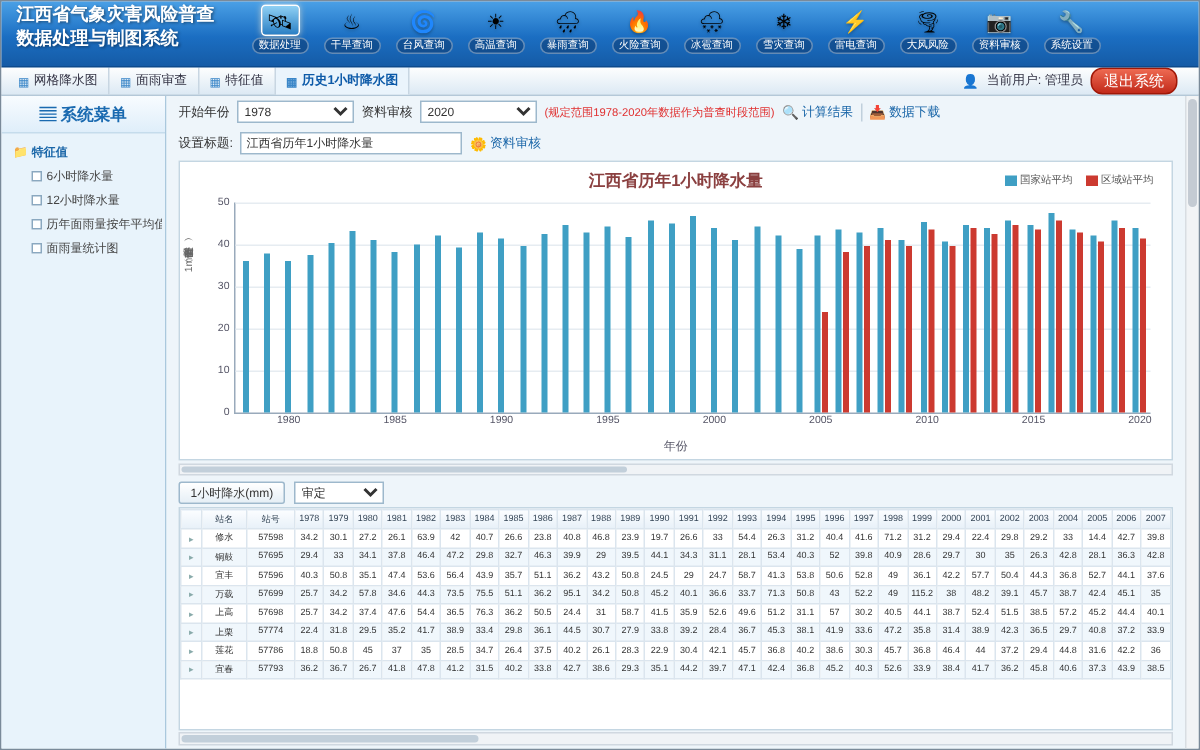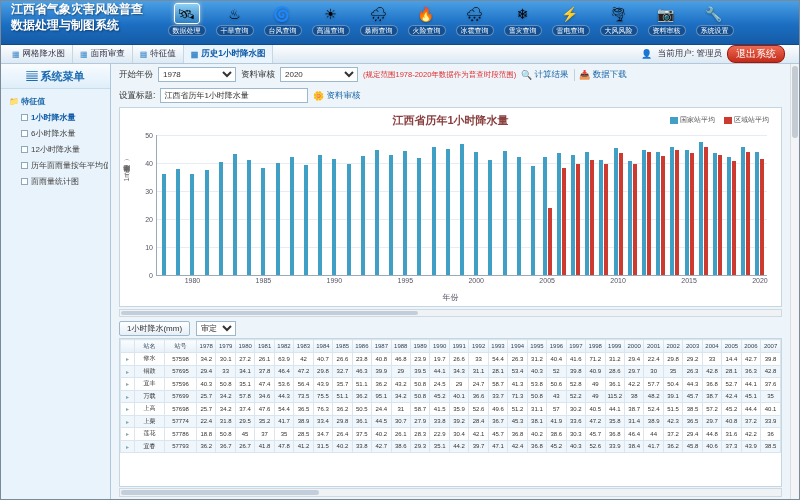--- a/index.html
+++ b/index.html
@@ -33,21 +33,21 @@
   .tree-group{color:#1a66a8;font-weight:bold;padding:3px 0 2px 6px;white-space:nowrap;cursor:pointer}
   .tree-leaf{padding:2.5px 0 2.5px 18px;color:#444;cursor:pointer;white-space:nowrap;overflow:hidden}
   .tree-leaf.active{color:#0d5aa8;font-weight:bold}
   .leaf-box{display:inline-block;width:7px;height:7px;border:1px solid #8aa8c0;background:#fff;margin-right:3px;vertical-align:-1px}
 
   .main{flex:1;display:flex;flex-direction:column;min-width:0;background:#eef5fa}
 
   
   .ctrl-row{display:flex;align-items:center;gap:5px;padding:3px 8px;font-size:8.5px;color:#333;flex:0 0 21px}
   .sel{font-size:8px;border:1px solid #9db8cc;background:#fff;height:15px;width:78px;color:#333}
-  .sel.small{width:40px}
+  .sel.small{width:60px}
   .text-input{font-size:8px;border:1px solid #9db8cc;background:#fff;height:15px;width:148px;padding:0 3px;color:#333}
   .note{color:#e03030;font-size:7.5px;white-space:nowrap}
   .link{color:#1a66a8;cursor:pointer;display:flex;align-items:center;gap:2px;white-space:nowrap}
   .mini-ico{font-size:9px}
   .vsep{width:1px;height:12px;background:#c0d0dc}
 
   
   .chart-panel{flex:0 0 200px;margin:1px 8px 2px;background:#fff;border:1px solid #c4d6e2;position:relative}
   .chart-title{text-align:center;font-size:11px;font-weight:bold;color:#8b4040;padding-top:5px}
   .legend{position:absolute;top:7px;right:12px;display:flex;gap:9px;font-size:7px;color:#555;align-items:center}
@@ -174,21 +174,20 @@
 
   <div class="content">
 
     <div class="sidebar">
       <div class="sidebar-title">
         <span>▤</span>
         <span>系统菜单</span>
       </div>
       <div class="tree">
           <div class="tree-group">📁 特征值</div>
-          <div class="tree-leaf active"><span class="leaf-box"></span>1小时降水量</div>
           <div class="tree-leaf"><span class="leaf-box"></span>6小时降水量</div>
           <div class="tree-leaf"><span class="leaf-box"></span>12小时降水量</div>
           <div class="tree-leaf"><span class="leaf-box"></span>历年面雨量按年平均值</div>
           <div class="tree-leaf"><span class="leaf-box"></span>面雨量统计图</div>
         </div>
     </div>
 
     <div class="main">
 
       <div class="ctrl-row">

